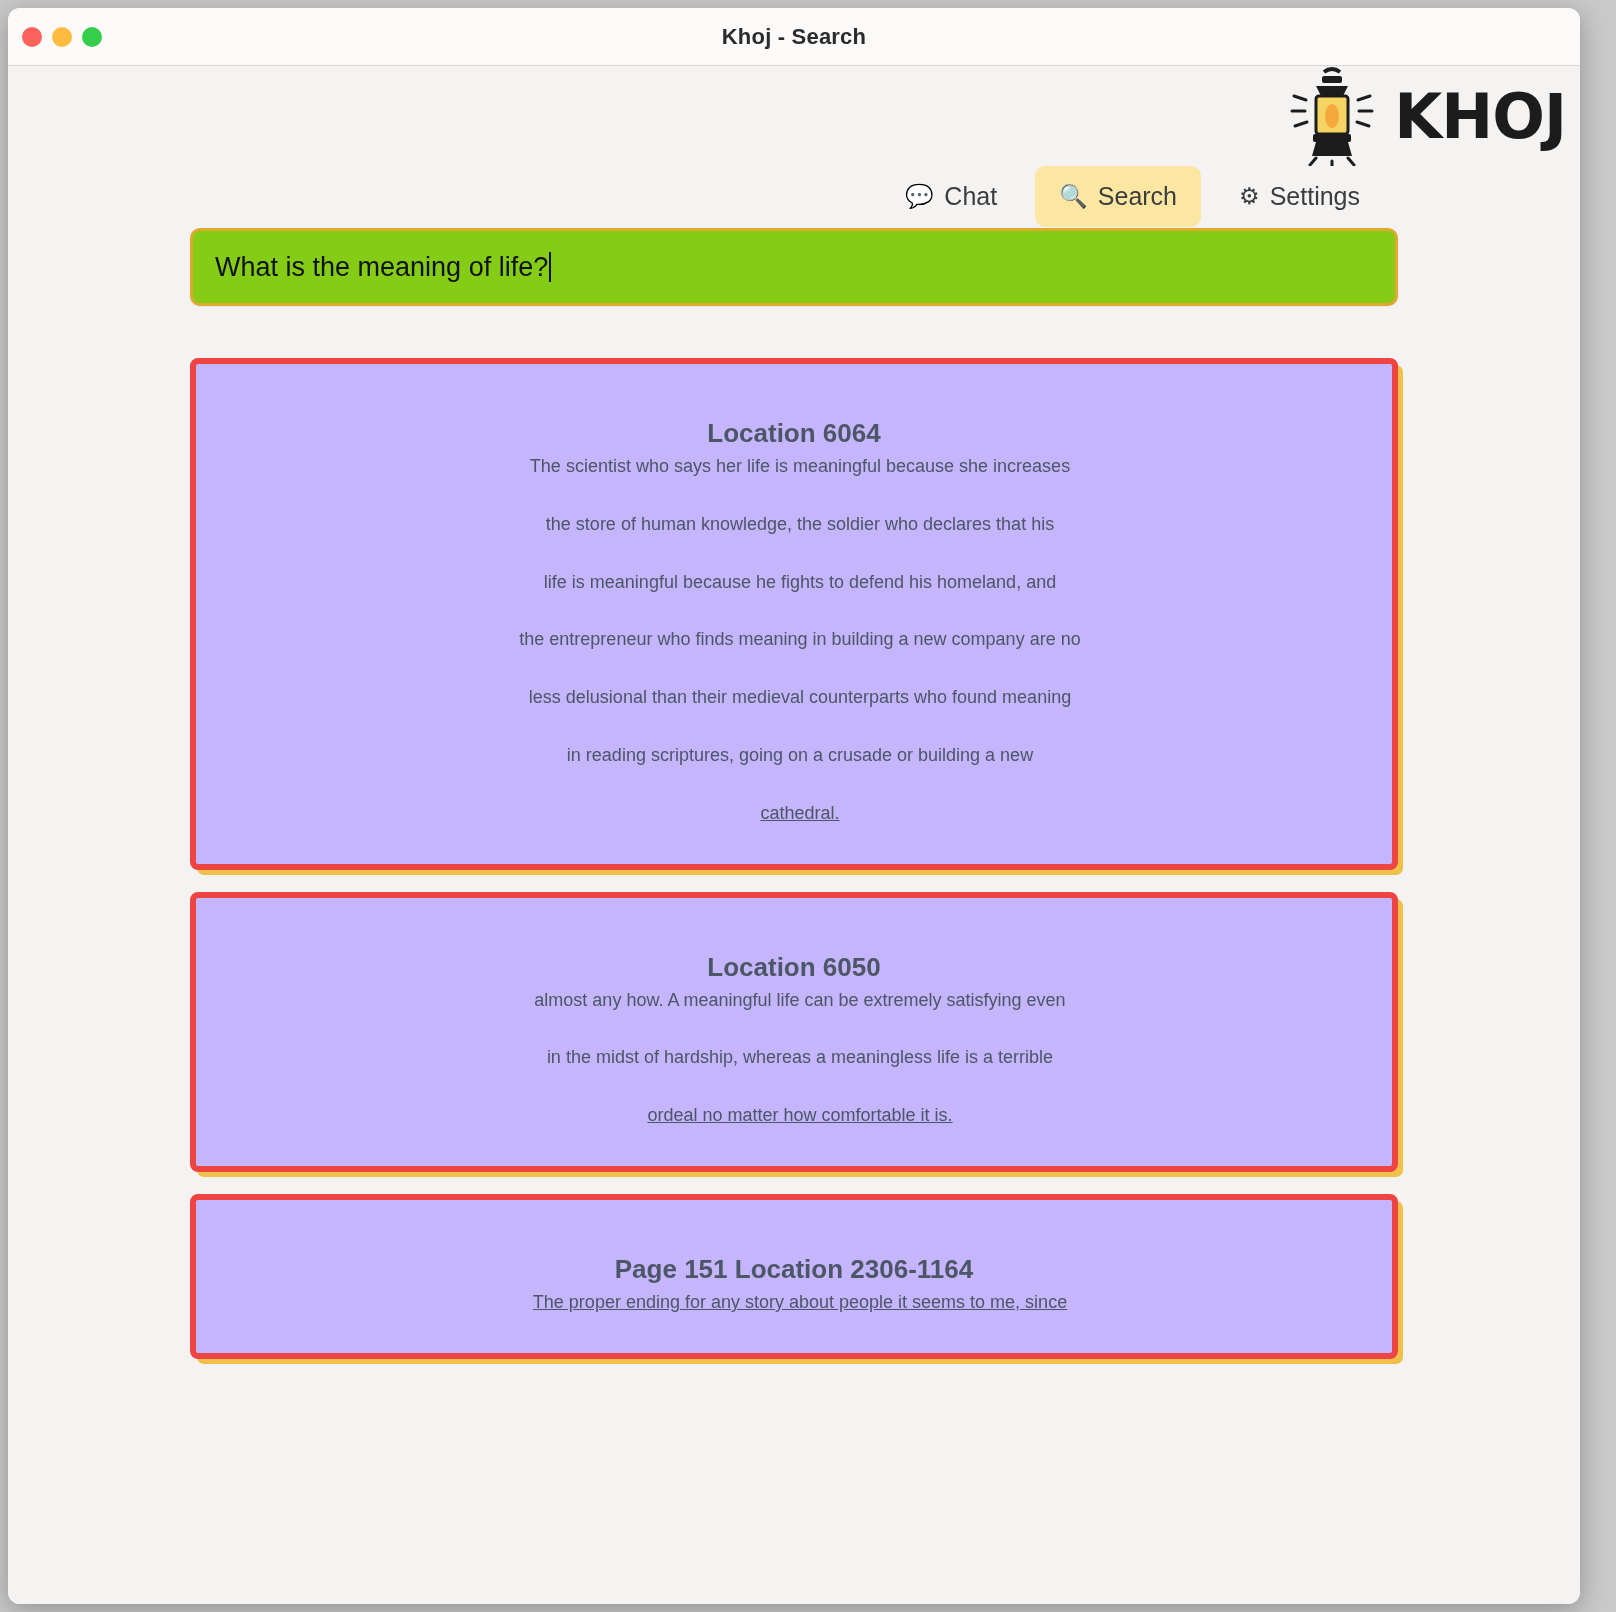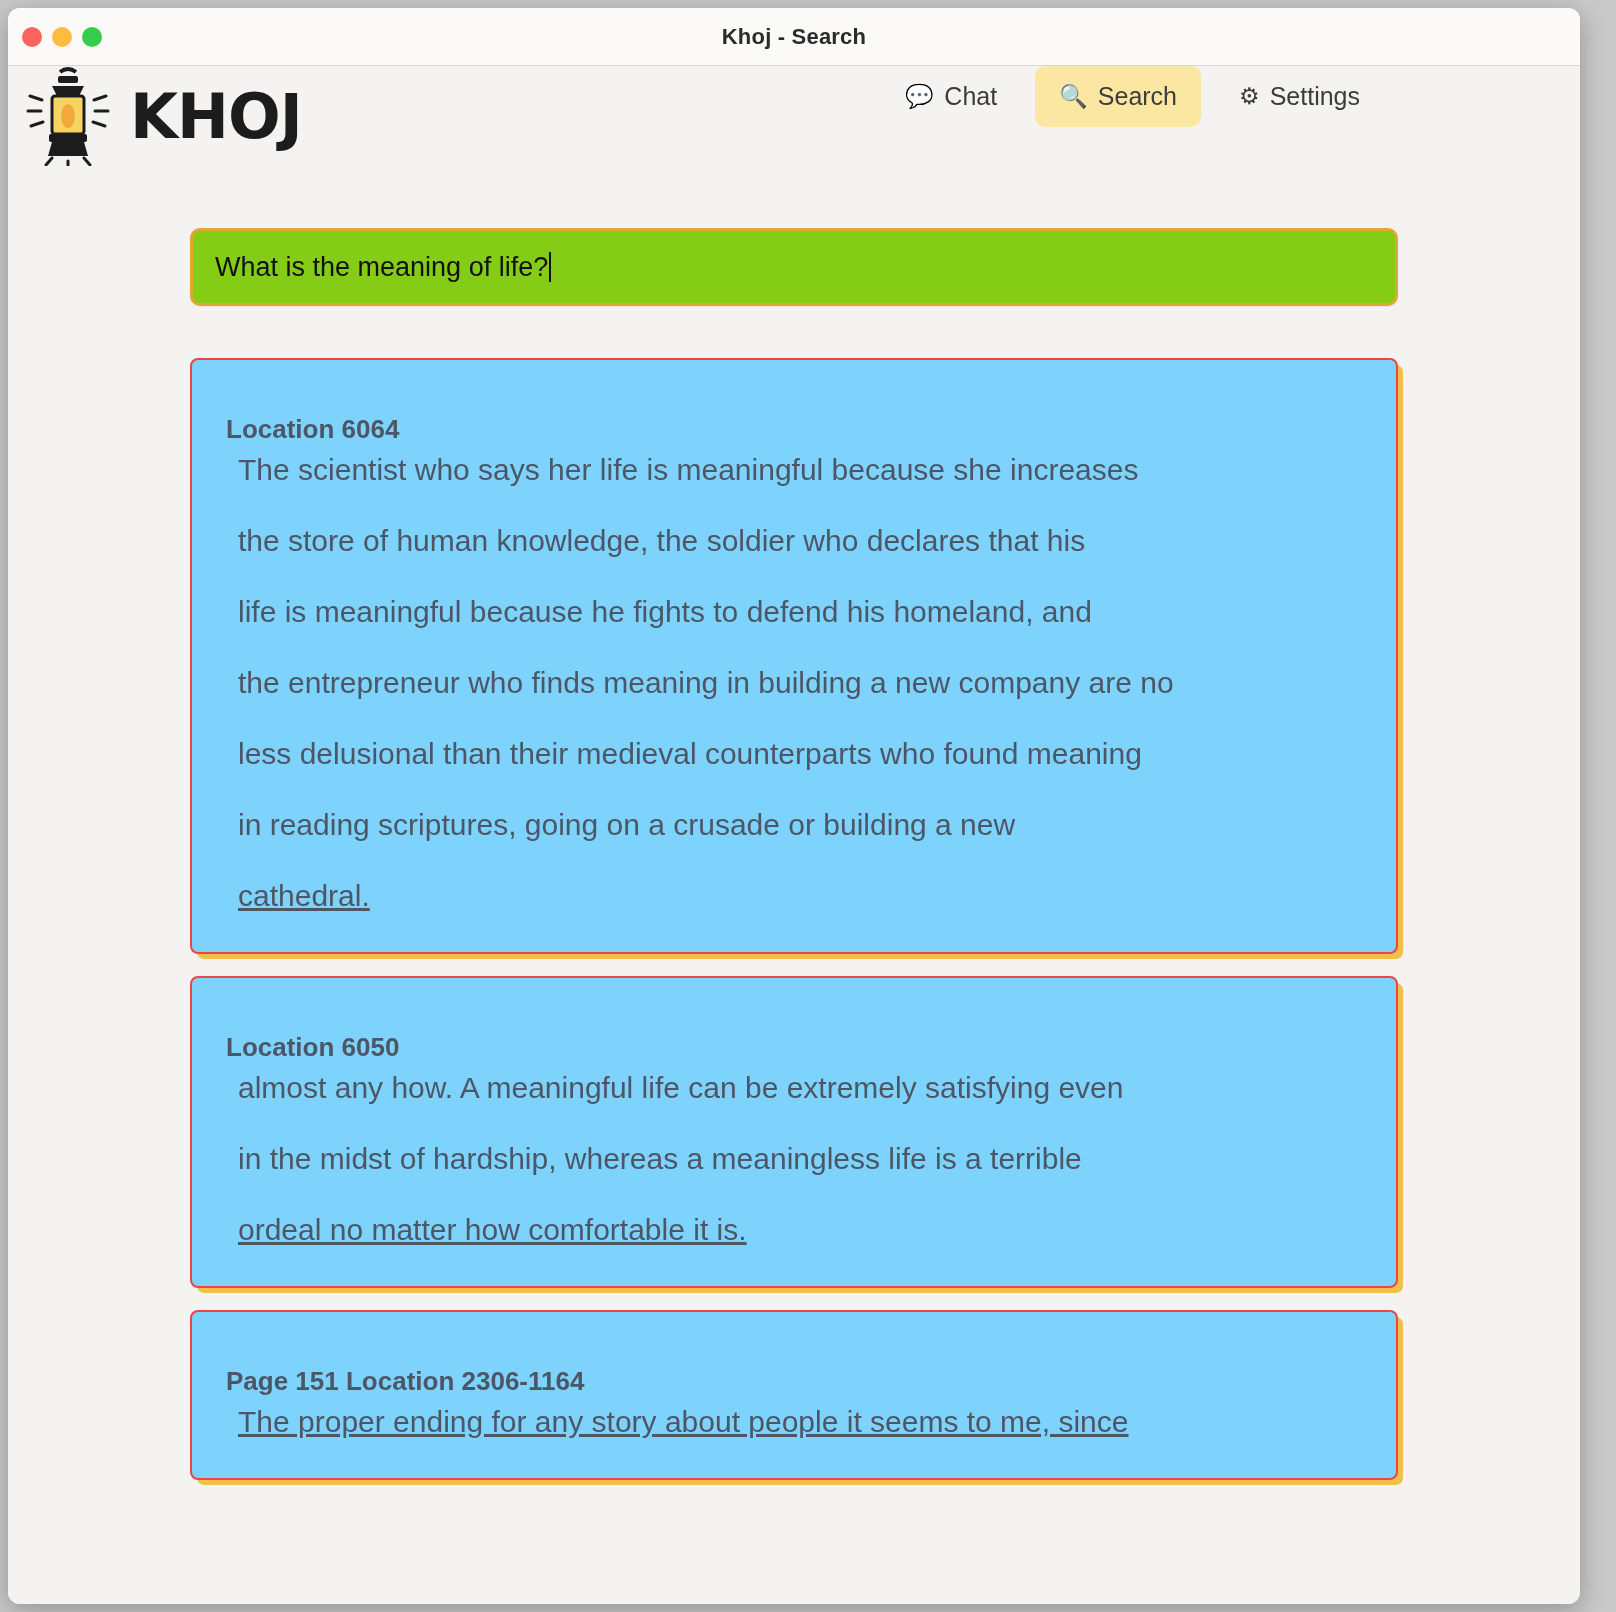--- a/index.html
+++ b/index.html
@@ -62,24 +62,25 @@
     flex: 1;
     overflow: hidden;
     position: relative;
     padding: 0 0 0 0;
     background: #f4f3f1;
   }
 
   
   .headerbar {
     display: flex;
-    align-items: flex-start;
+    align-items: flex-end;
     justify-content: space-between;
     padding: 0 14px 0 182px;
     height: 120px;
+    flex-direction: column;
   }
   .brand {
     display: flex;
     align-items: center;
     gap: 16px;
     margin-left: -168px;
   }
   .lantern { width: 92px; height: 100px; display: block; }
   .brandname {
     font-size: 62px;
@@ -141,35 +142,36 @@
     vertical-align: -5px;
   }
 
   
   .results {
     padding: 0 182px;
     margin-top: 52px;
   }
   .card {
     position: relative;
-    background: #7dd3fc;
-    border: 2px solid #ef4444;
+    background: #c4b5fd;
+    border: 6px solid #ef4444;
     border-radius: 8px;
     margin-bottom: 22px;
     padding: 54px 34px 40px 34px;
     box-shadow: 6px 6px 0 -1px #f0c148;
+    text-align: center;
   }
   .card-title {
     font-size: 26px;
     font-weight: bold;
     color: #4d5666;
     margin-bottom: 8px;
   }
   .card-line {
-    font-size: 30px;
+    font-size: 18px;
     color: #4d5666;
     line-height: 1.1;
     margin: 0 0 38px 12px;
   }
   .card-line:last-child { margin-bottom: 0; text-decoration: underline; }
 </style>
 </head>
 <body>
 
 <div class="window">

